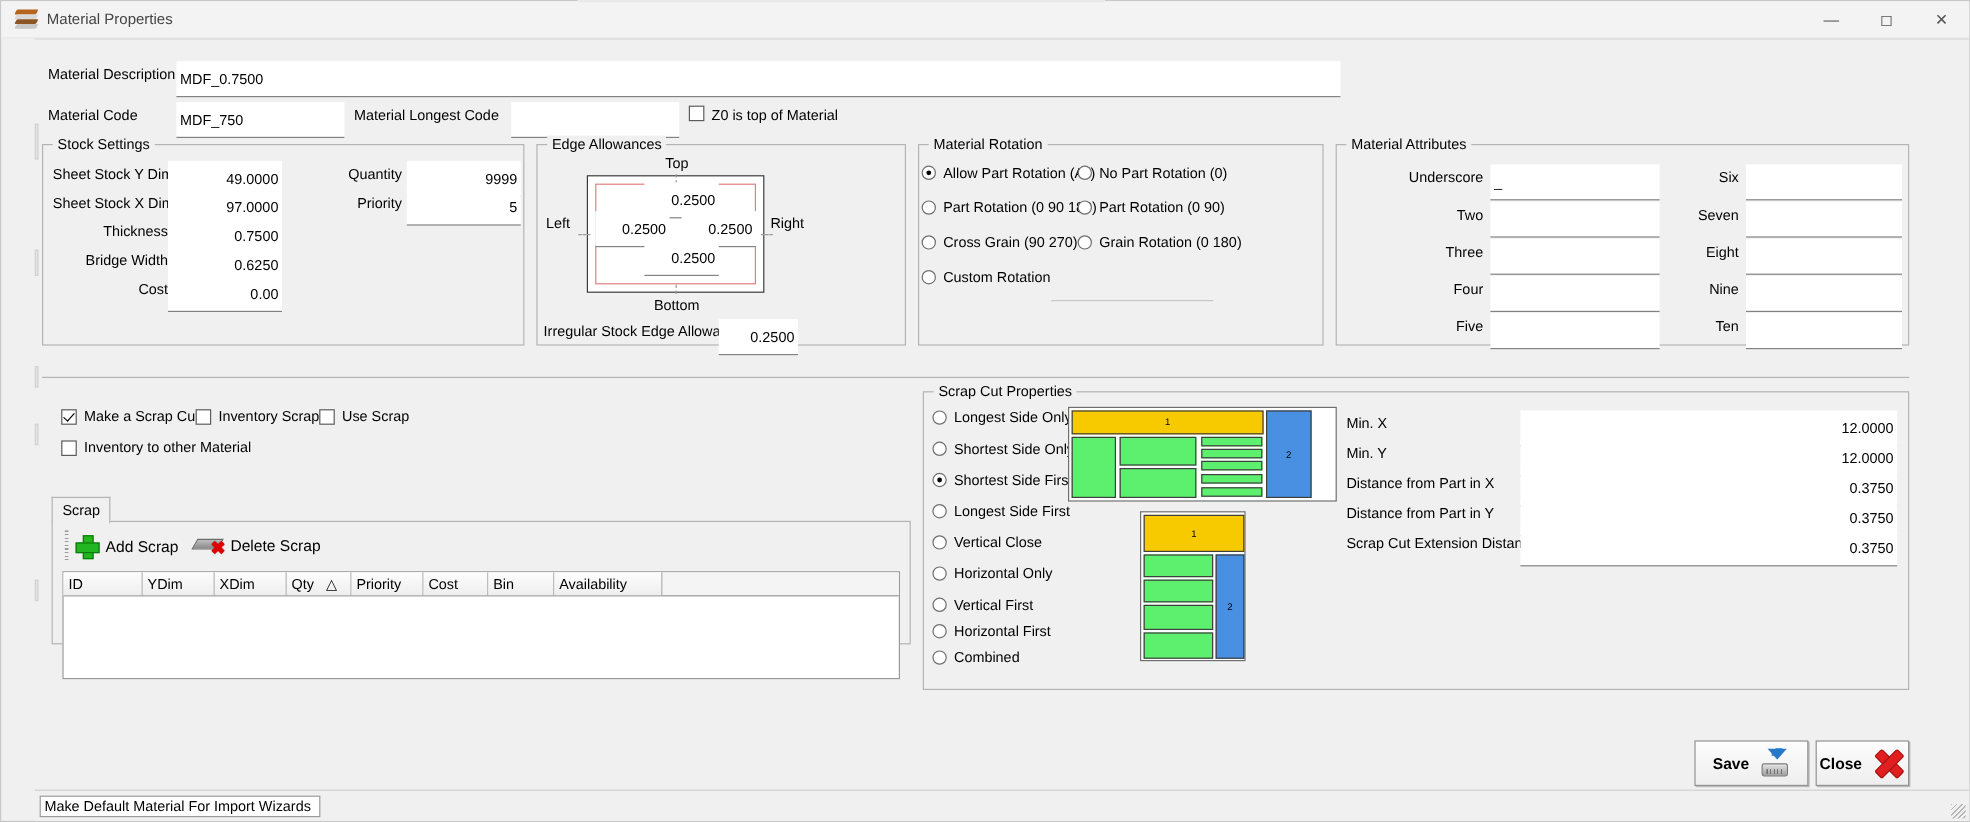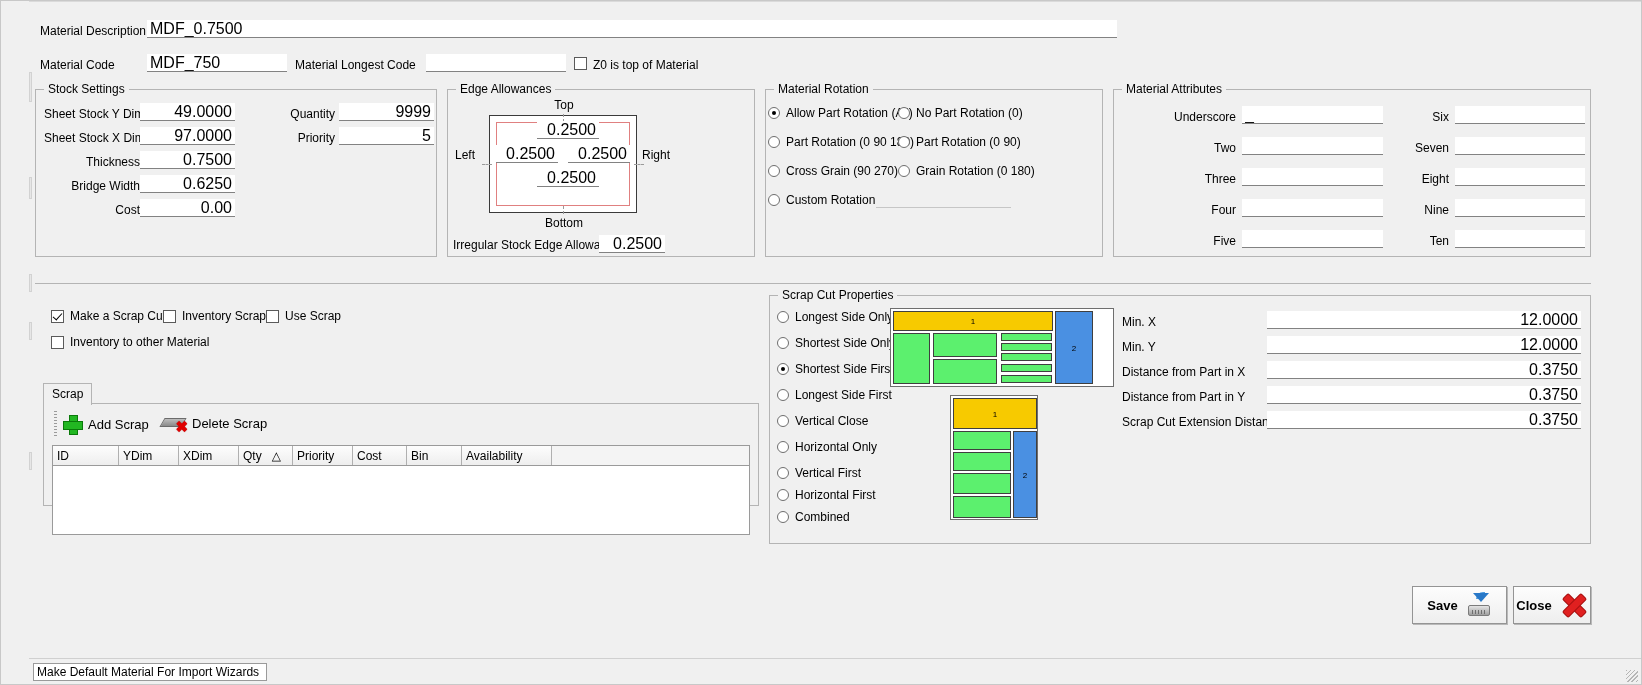--- a/index.html
+++ b/index.html
@@ -55,23 +55,23 @@
     flex: 1; position: relative; background: #f0f0f0;
     border-top: 1px solid #dadada;
     padding: 0;
     margin-left: 28px;
   }
   .lbl { font-size: 12px; color: #000; white-space: nowrap; }
   .fld {
     background: #fff;
     border: none;
     border-bottom: 1px solid #828282;
-    height: 18px; line-height: 18px;
+    height: 30px; line-height: 18px;
     font-family: "Liberation Sans", sans-serif;
-    font-size: 16px; color: #000;
+    font-size: 12px; color: #000;
     padding: 0 3px;
     outline: none;
   }
   .fld.r { text-align: right; }
   .fld.ro { background: #f0f0f0; }
 
   .abs { position: absolute; }
 
   
   .group {
@@ -213,20 +213,35 @@
   .edgeinner { position:absolute; border:1px solid #e08080; }
   .dashv { position:absolute; border-left:1px dashed #9a9a9a; }
   .dashh { position:absolute; border-top:1px dashed #9a9a9a; }
   .scrollstub{ position:absolute; left:0; width:3px; background:#e6e6e6; border:1px solid #d2d2d2;}
 </style>
 </head>
 <body>
 
 <div class="window">
 
+  <div class="titlebar">
+    <div class="ghost-tab"></div>
+    <div class="title-icon">
+      <i></i>
+        <i></i>
+        <i></i>
+        <i></i>
+    </div>
+    <div class="title-text">Material Properties</div>
+    <div class="win-controls">
+      <div class="win-btn">—</div>
+      <div class="win-btn">◻</div>
+      <div class="win-btn close">✕</div>
+    </div>
+  </div>
 
   <div class="body">
 
     <div class="scrollstub" style="top:70px;height:30px;"></div>
     <div class="scrollstub" style="top:175px;height:22px;"></div>
     <div class="scrollstub" style="top:272px;height:18px;"></div>
     <div class="scrollstub" style="top:320px;height:18px;"></div>
     <div class="scrollstub" style="top:450px;height:18px;"></div>
 
     <div class="abs lbl" style="left:11px; top:22px;">Material Description</div>

